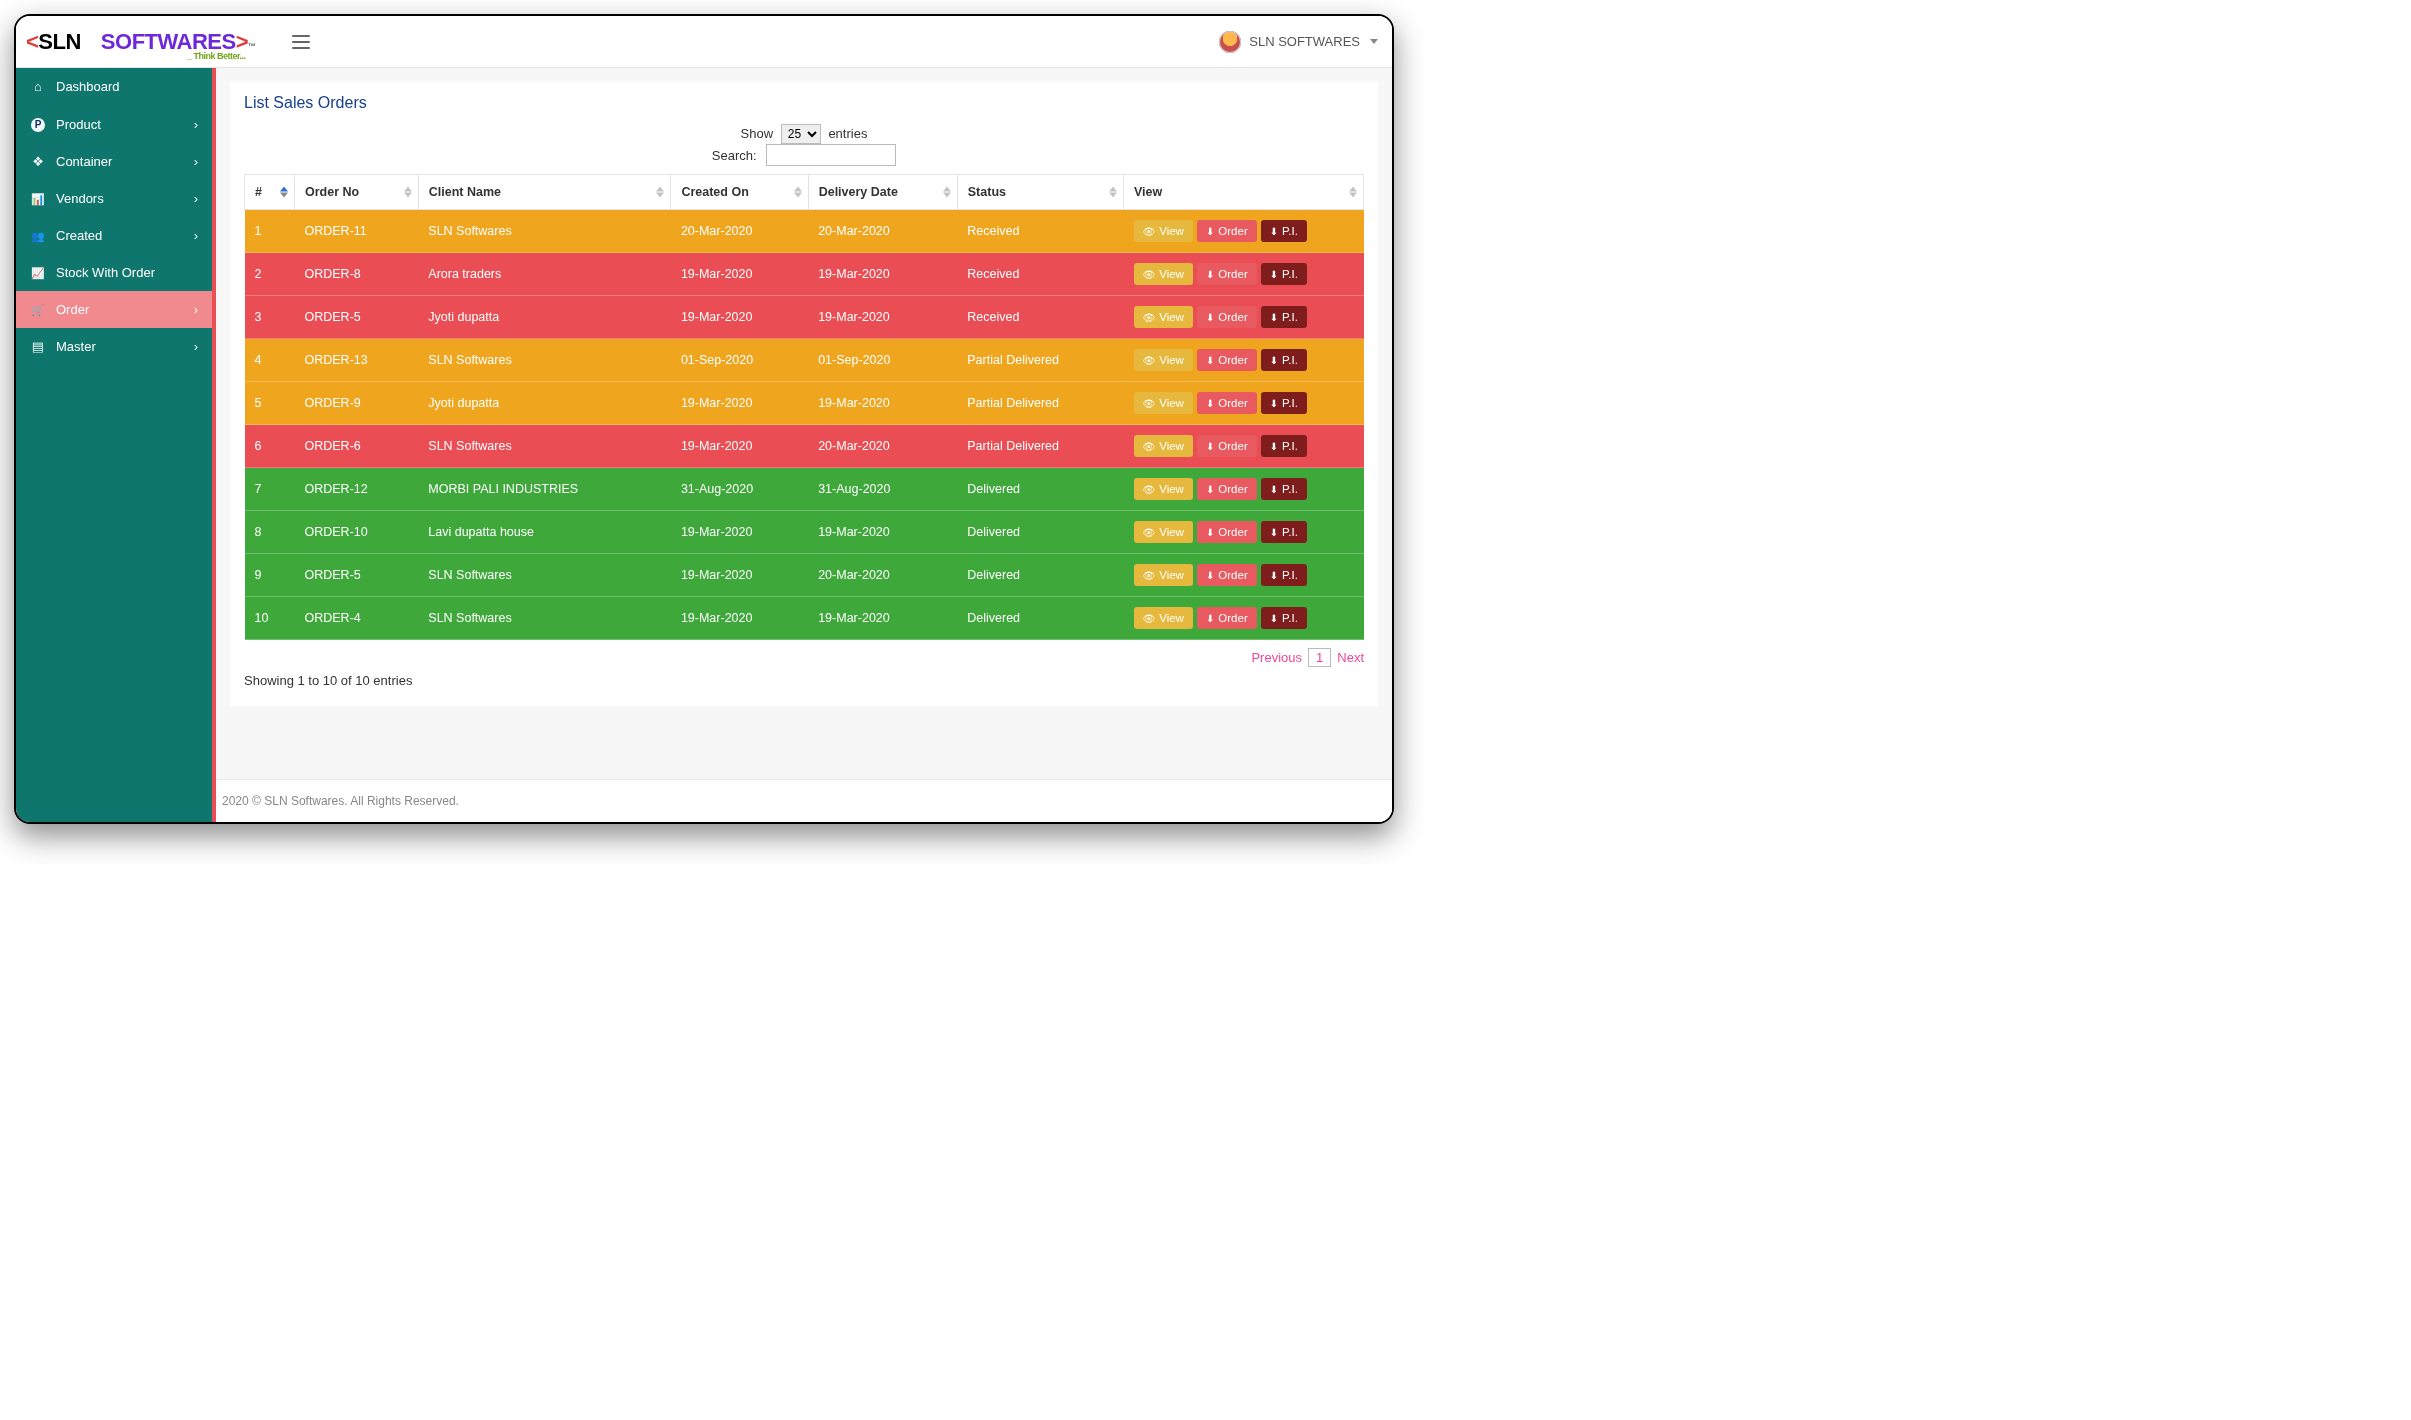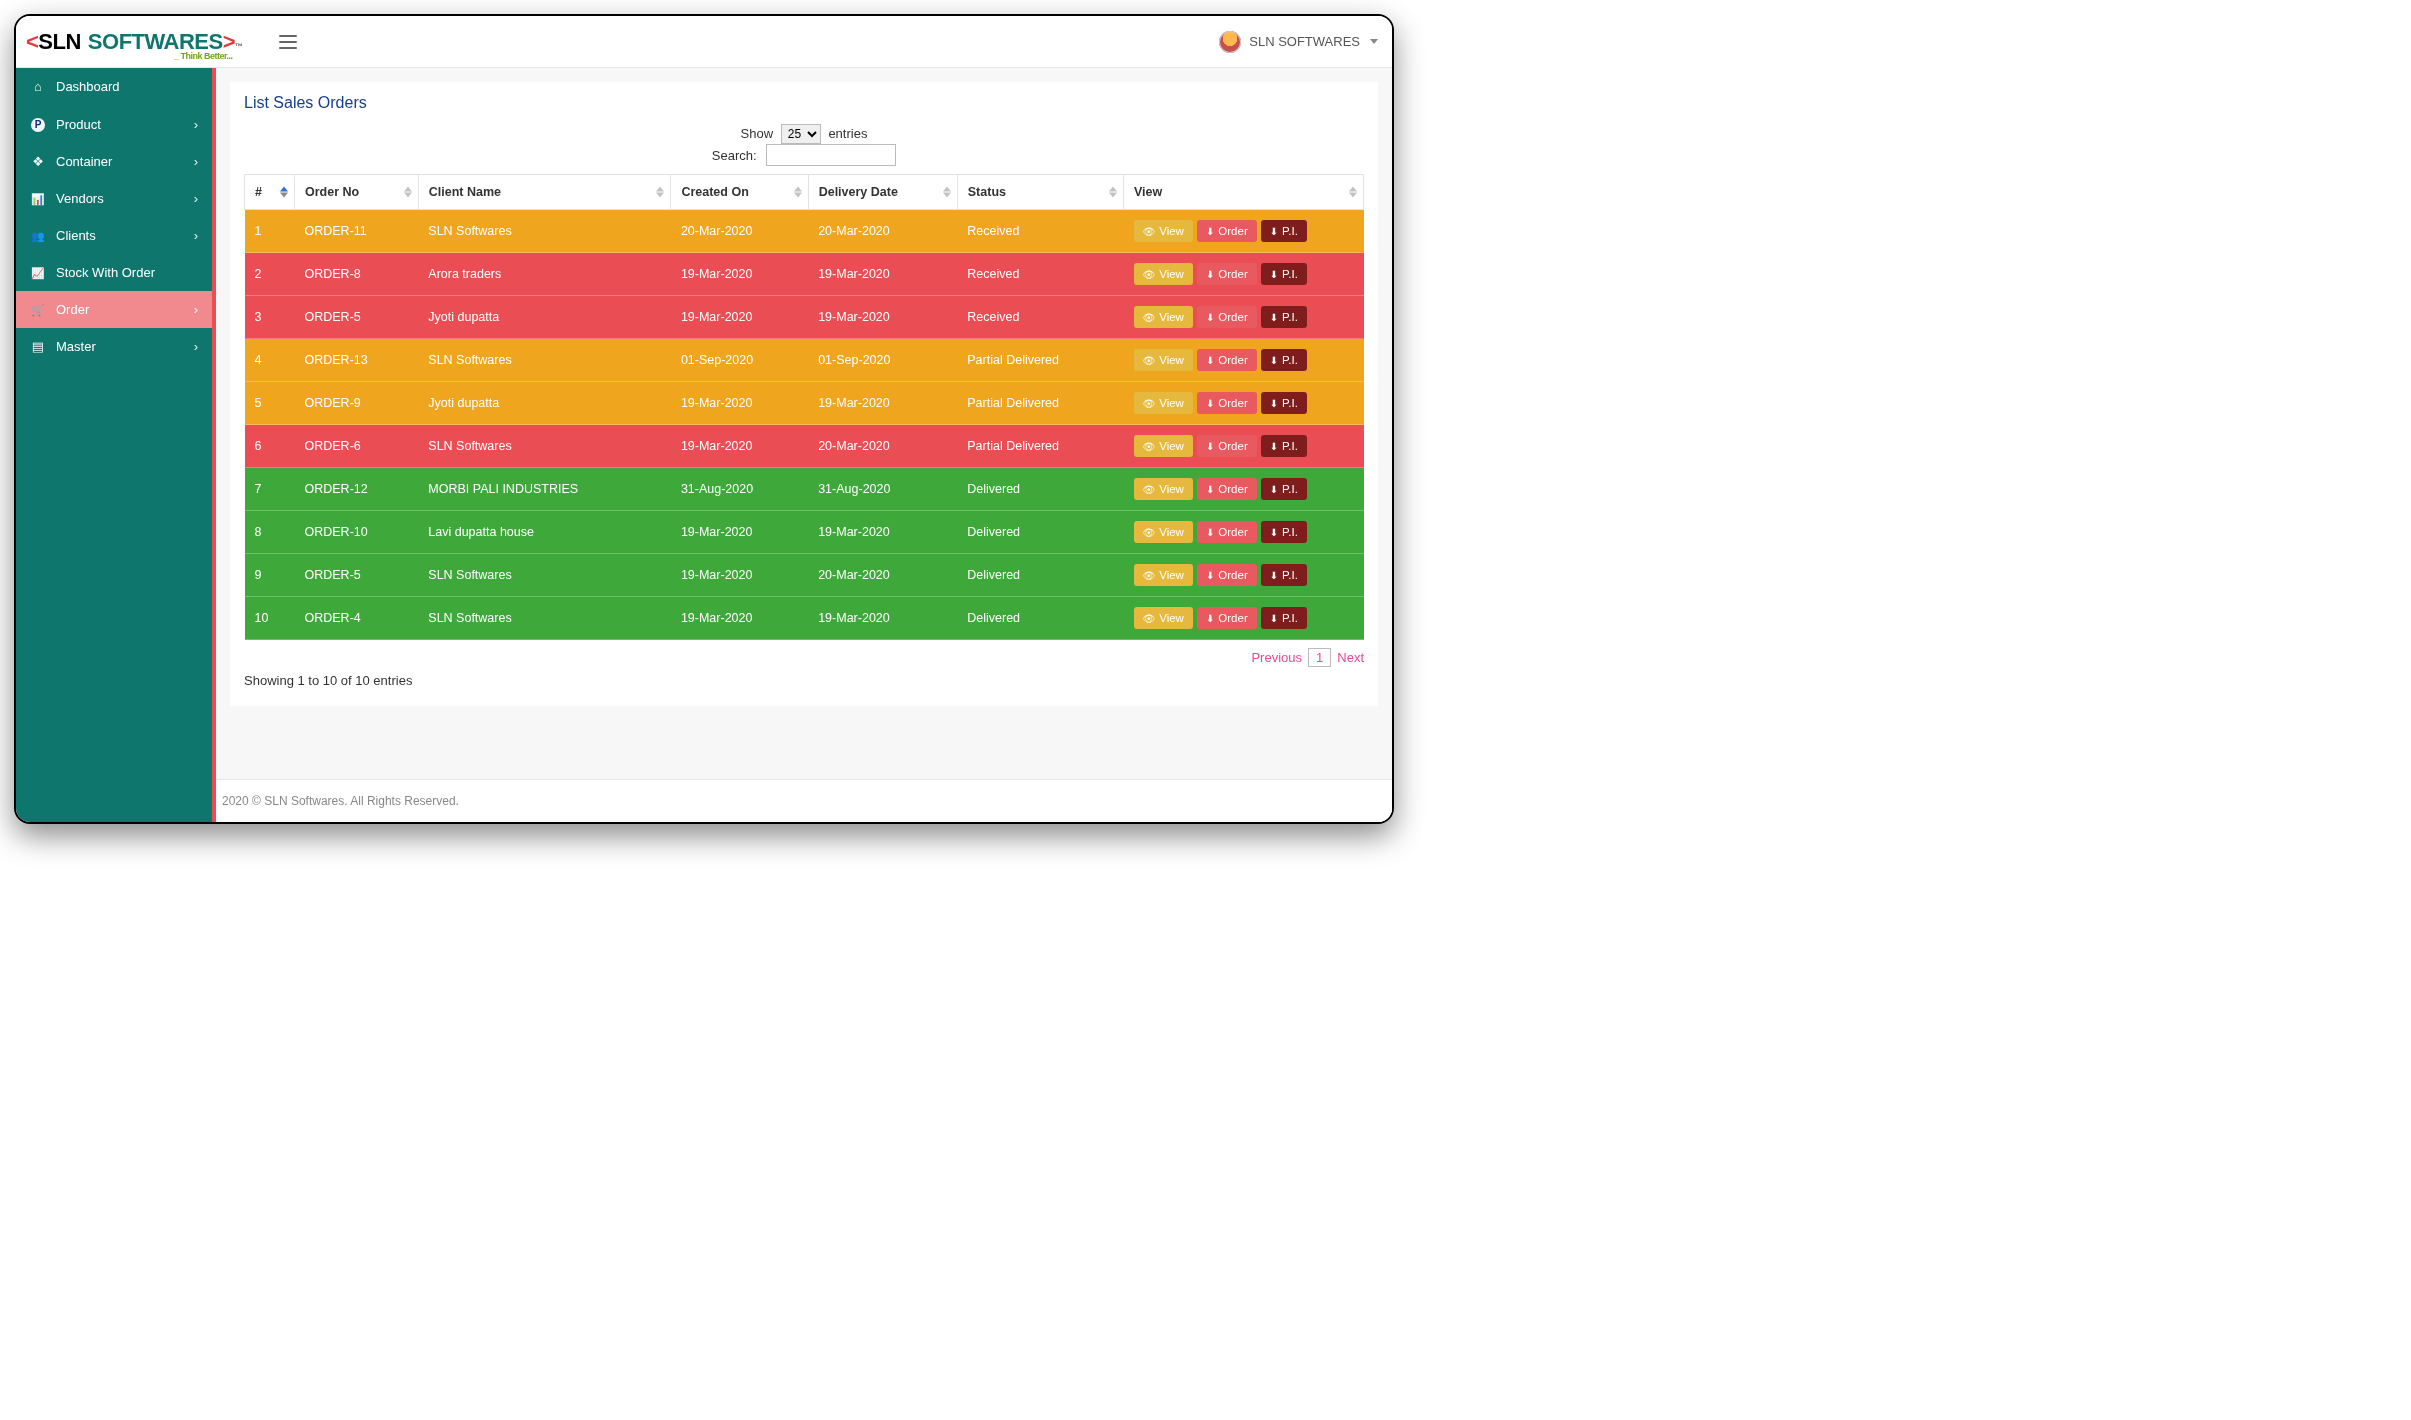--- a/index.html
+++ b/index.html
@@ -35,21 +35,21 @@
     display: flex;
     align-items: baseline;
     font-weight: 700;
     font-size: 22px;
     letter-spacing: -0.5px;
     padding-right: 18px;
     position: relative;
   }
   .logo .ang { color: #e03c3c; font-weight: 800; }
   .logo .sln { color: #000; }
-  .logo .soft { color: #0f766e; margin-left: 7px; }
+  .logo .soft { color: #6d28d9; margin-left: 20px; }
   .logo .tm { font-size: 8px; vertical-align: top; color: #555; }
   .logo .tag {
     position: absolute;
     right: 28px;
     bottom: -6px;
     font-size: 9px;
     color: #73a51b;
     font-weight: 600;
   }
   .hamburger {
@@ -229,21 +229,21 @@
           <span class="nav-label">Container</span>
           <span class="nav-caret">›</span>
         </div>
         <div class="nav-item">
           <span class="nav-icon gi gi-bar"></span>
           <span class="nav-label">Vendors</span>
           <span class="nav-caret">›</span>
         </div>
         <div class="nav-item">
           <span class="nav-icon gi gi-users"></span>
-          <span class="nav-label">Clients</span>
+          <span class="nav-label">Created</span>
           <span class="nav-caret">›</span>
         </div>
         <div class="nav-item">
           <span class="nav-icon gi gi-chart"></span>
           <span class="nav-label">Stock With Order</span>
         </div>
         <div class="nav-item active">
           <span class="nav-icon gi gi-cart"></span>
           <span class="nav-label">Order</span>
           <span class="nav-caret">›</span>

